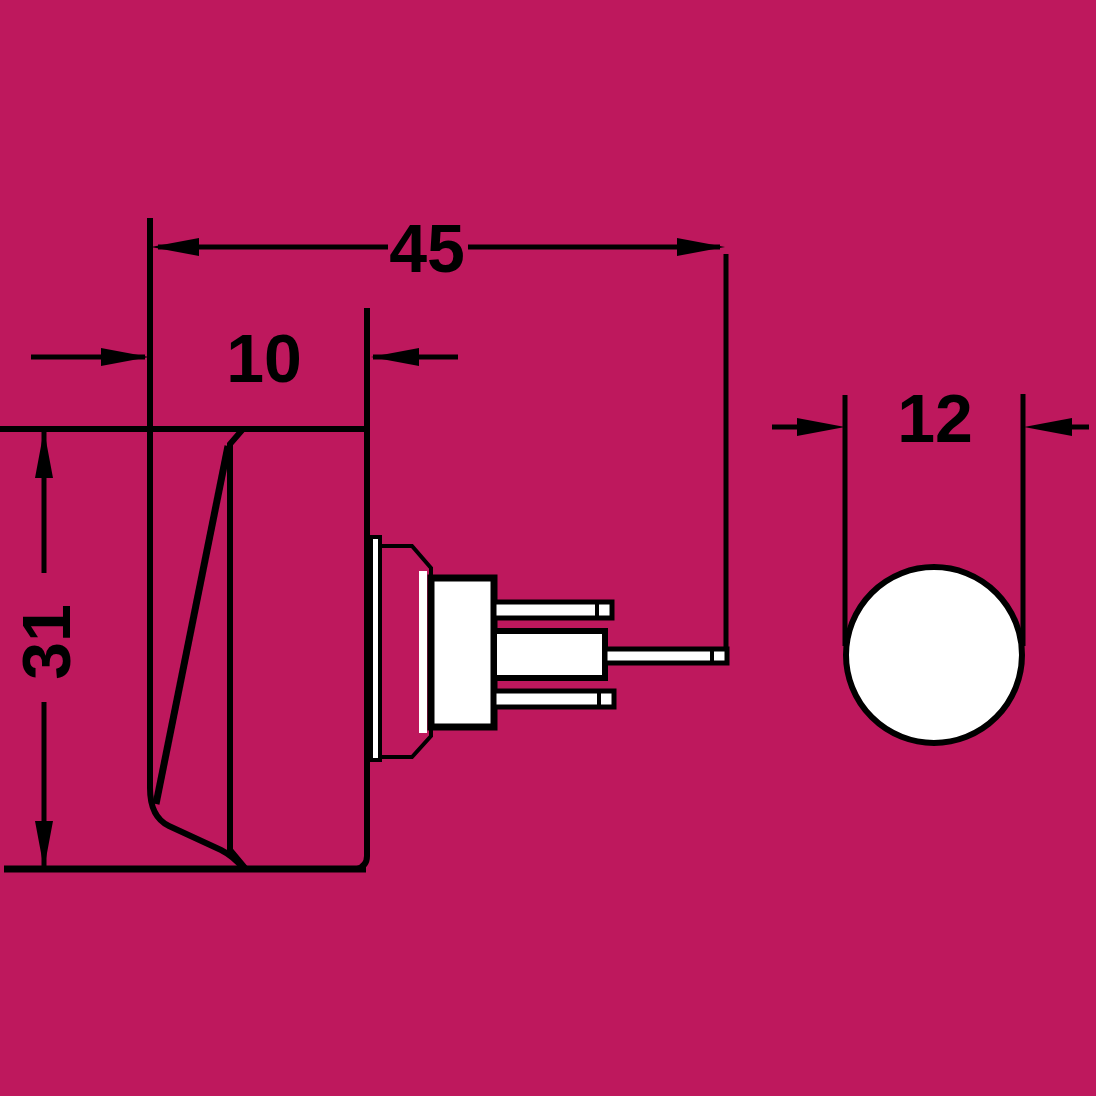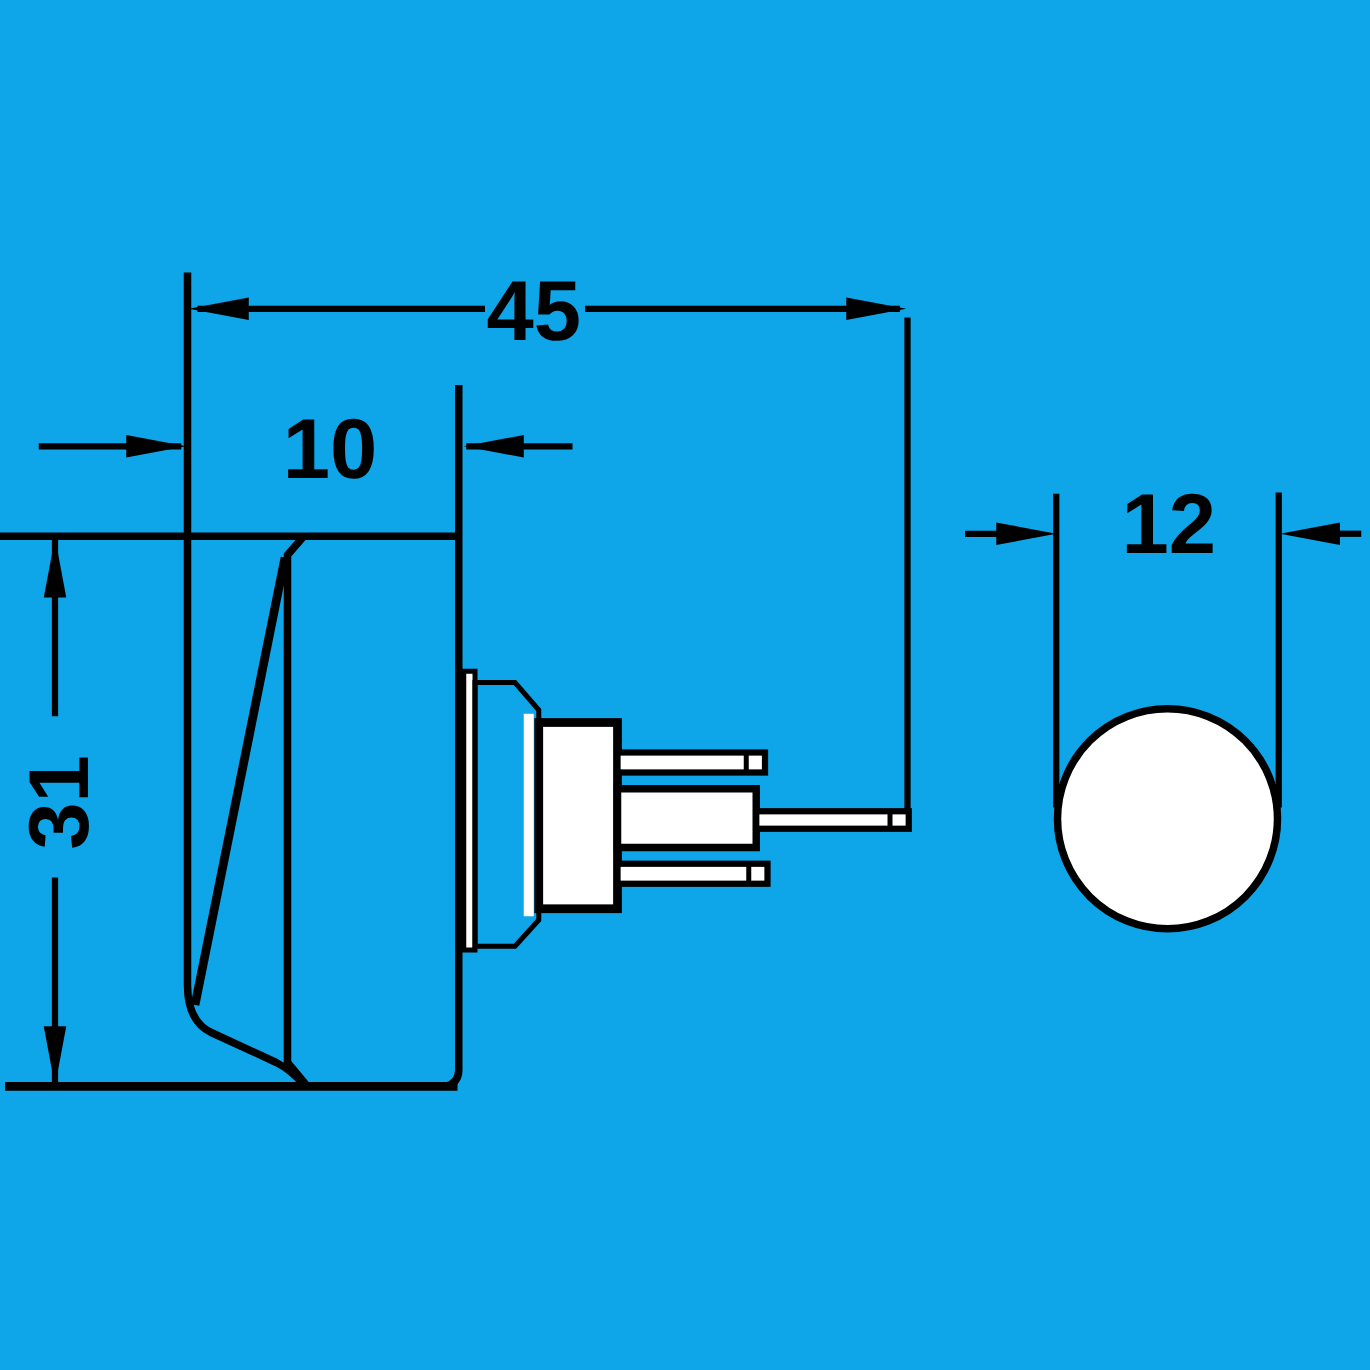--- a/index.html
+++ b/index.html
@@ -7,21 +7,21 @@
     padding: 0;
     background: #ffffff;
     width: 1096px;
     height: 1096px;
     overflow: hidden;
   }
   .stage {
     position: relative;
     width: 1096px;
     height: 1096px;
-    background: #0ea5e9;
+    background: #be185d;
   }
   svg { display: block; }
   .outline {
     fill: none;
     stroke: #000000;
     stroke-linecap: butt;
     stroke-linejoin: miter;
   }
   .dimline {
     fill: none;

